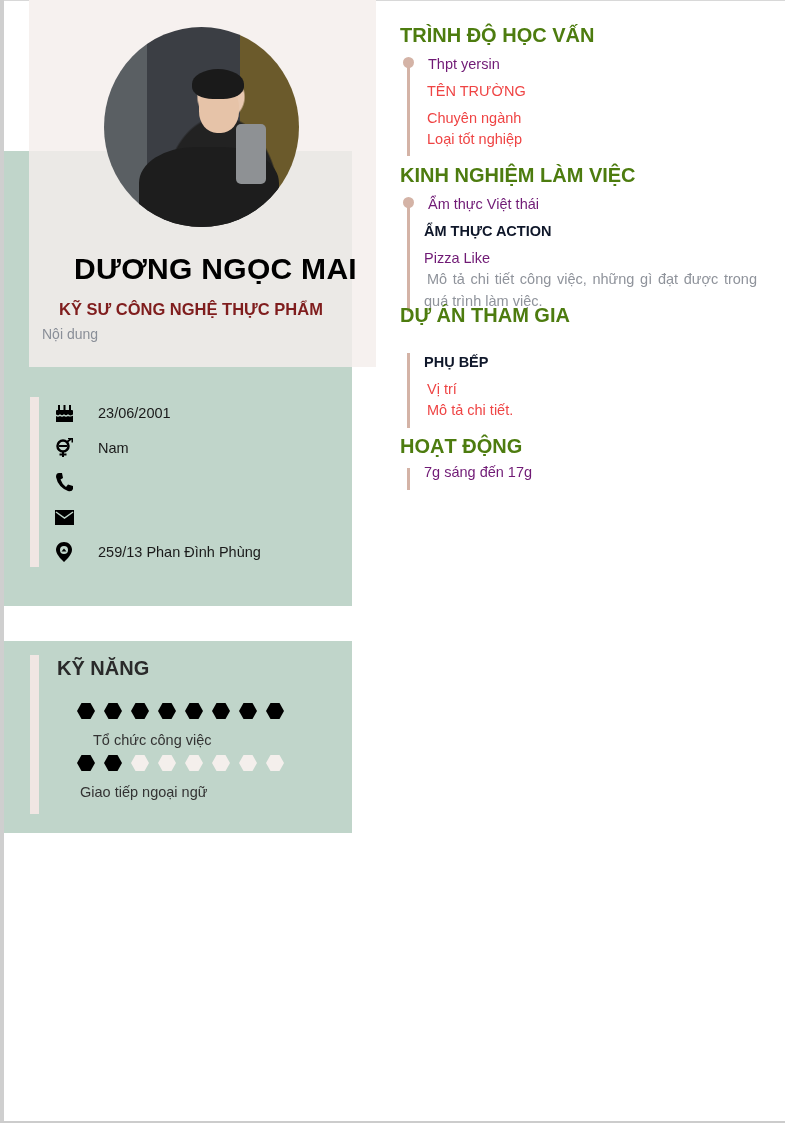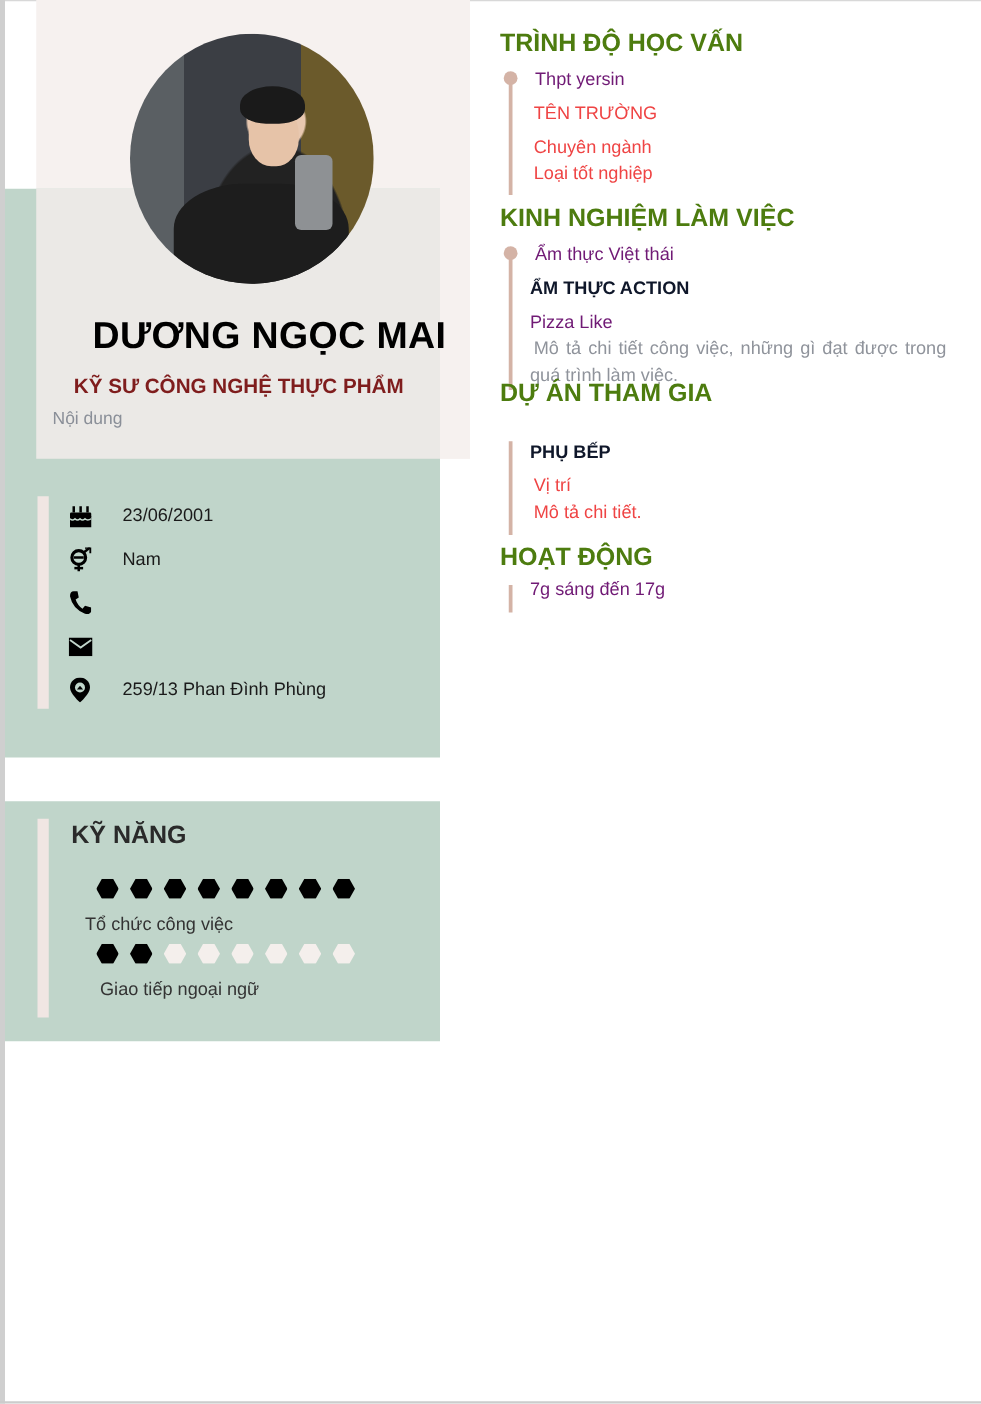--- a/index.html
+++ b/index.html
@@ -153,21 +153,21 @@
 <div class="rating" style="left:77px; top:703px;" id="rating-0">
     <span class="hex on"></span>
     <span class="hex on"></span>
     <span class="hex on"></span>
     <span class="hex on"></span>
     <span class="hex on"></span>
     <span class="hex on"></span>
     <span class="hex on"></span>
     <span class="hex on"></span>
   </div>
-<div class="skill-label" style="left:68px; top:732px;">Tổ chức công việc</div>
+<div class="skill-label" style="left:93px; top:732px;">Tổ chức công việc</div>
 
 <div class="rating" style="left:77px; top:755px;" id="rating-1">
     <span class="hex on"></span>
     <span class="hex on"></span>
     <span class="hex off"></span>
     <span class="hex off"></span>
     <span class="hex off"></span>
     <span class="hex off"></span>
     <span class="hex off"></span>
     <span class="hex off"></span>

